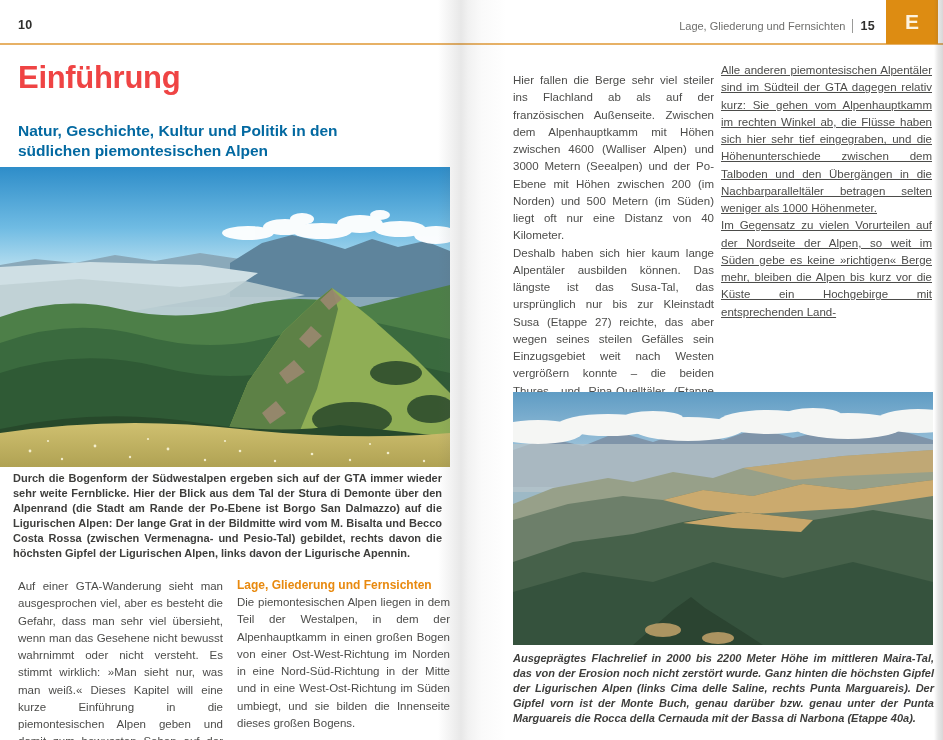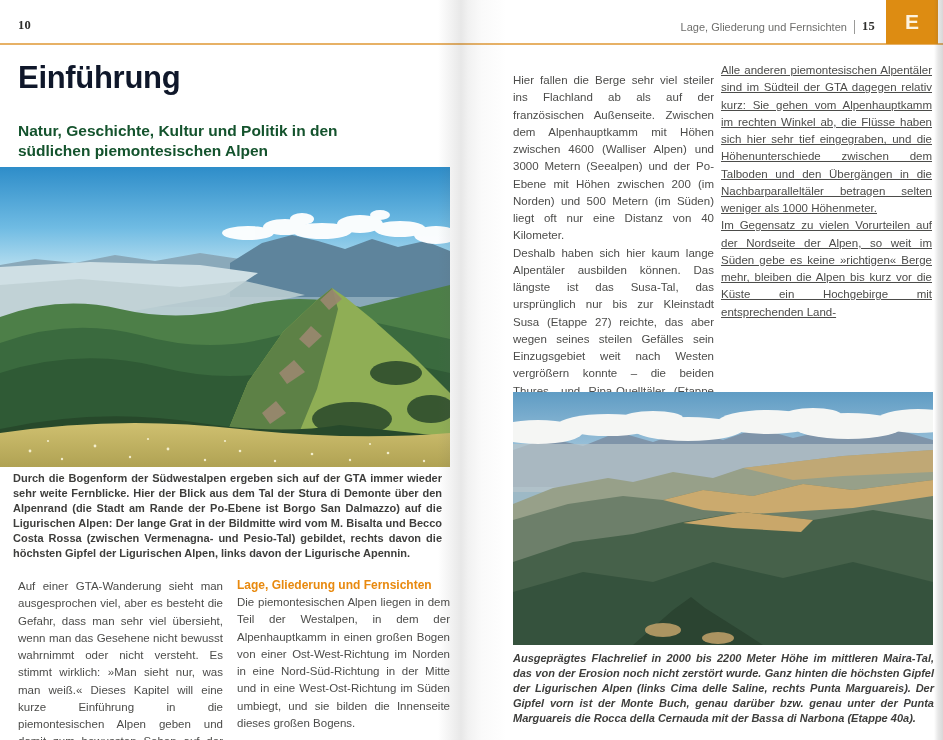--- a/index.html
+++ b/index.html
@@ -5,33 +5,33 @@
   html,body{margin:0;padding:0;}
   body{
     width:943px;height:740px;position:relative;overflow:hidden;
     background:#ffffff;
     font-family:"Liberation Sans", sans-serif;
     color:#4c4c4a;
   }
   .abs{position:absolute;}
 
   
-  .page-num{font-weight:bold;font-size:12.5px;color:#2f2f2d;letter-spacing:.3px;font-family:Liberation Serif, serif;}
+  .page-num{font-weight:bold;font-size:12.5px;color:#2f2f2d;letter-spacing:.3px;}
   .header-rule{left:0;top:43px;width:943px;height:2px;background:#e7b166;}
   .header-right{top:19px;right:68px;display:flex;align-items:center;gap:7px;
     font-size:11px;color:#6e6e6c;}
   .header-divider{width:1px;height:14px;background:#9a9a98;}
   .chapter-tab{left:886px;top:0;width:52px;height:44px;background:#dd8c12;
     display:flex;align-items:center;justify-content:center;
     color:#fdf3e0;font-weight:bold;font-size:21px;}
 
   
-  .title{left:18px;top:60px;font-size:31px;font-weight:bold;color:#0f172a;letter-spacing:-.3px;}
+  .title{left:18px;top:60px;font-size:31px;font-weight:bold;color:#ef4444;letter-spacing:-.3px;}
   .subtitle{left:18px;top:121px;width:358px;font-size:15.5px;font-weight:bold;
-    color:#14532d;line-height:1.28;}
+    color:#0369a1;line-height:1.28;}
   .photo{overflow:hidden;background:#9db9c6;}
   .photo svg{display:block;width:100%;height:100%;}
   .photo-left{left:0;top:167px;width:450px;height:300px;}
   .caption{font-size:11px;font-weight:700;color:#3e3e3c;line-height:1.37;text-align:justify;}
   .caption-left{left:13px;top:471px;width:429px;}
   .bodytext{font-size:11.5px;line-height:1.5;text-align:justify;}
   .bodytext p{margin:0;}
   .colheading{color:#e8890e;font-weight:bold;font-size:12px;margin:0 0 3px 0;}
   .lp-col1{left:18px;top:578px;width:205px;}
   .lp-col2{left:237px;top:576px;width:213px;}

